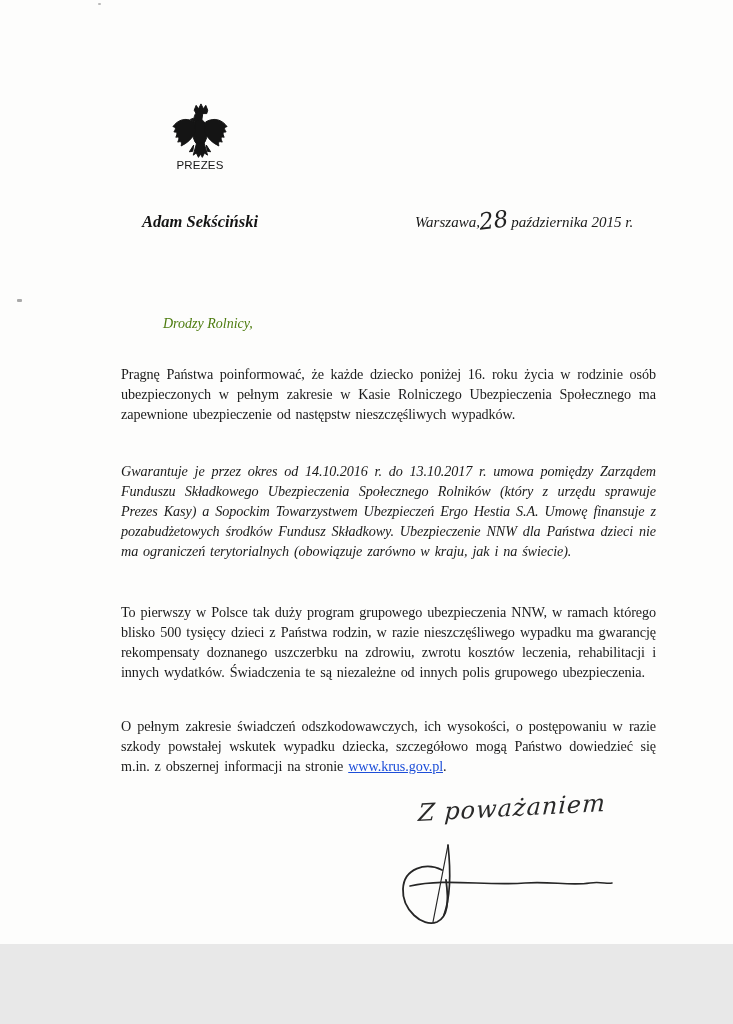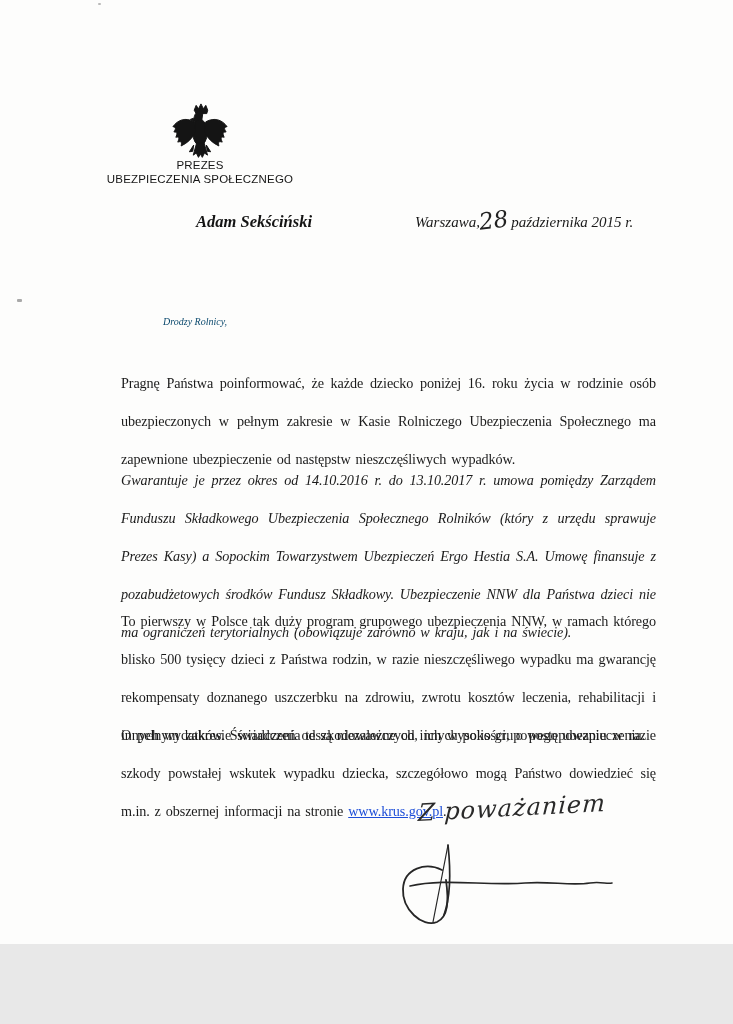--- a/index.html
+++ b/index.html
@@ -19,21 +19,21 @@
   .org-block{
     position:absolute;left:88px;top:158px;width:224px;
     text-align:center;
     font-family:"Liberation Sans", sans-serif;
     font-size:11.5px;line-height:14px;
     letter-spacing:.2px;
     color:#161616;
   }
   .sender-name{
     position:absolute;left:88px;top:212px;width:224px;
-    text-align:right;
+    text-align:center;
     font-family:"Liberation Serif", serif;
     font-style:italic;font-weight:bold;
     font-size:16.5px;color:#141414;
   }
   .dateline{
     position:absolute;left:415px;top:209px;
     font-style:italic;font-size:15px;color:#1a1a1a;
     white-space:nowrap;
     display:flex;align-items:baseline;
   }
@@ -43,25 +43,25 @@
     font-size:23px;line-height:20px;
     display:inline-block;
     transform:rotate(-7deg);
     margin:0 3px 0 -1px;
     position:relative;top:1px;
     color:#222;
   }
   
   .salutation{
     position:absolute;left:163px;top:316px;
-    font-style:italic;font-size:10px;color:#0c4a6e;
+    font-style:italic;font-size:14px;color:#4d7c0f;
   }
   .para{
     position:absolute;left:121px;width:535px;
-    font-size:14.2px;line-height:38px;
+    font-size:14.2px;line-height:20px;
     text-align:justify;
     letter-spacing:-.1px;word-spacing:1.5px;
     color:#1b1b1b;
   }
   .para1{top:350px;}
   .para2{top:447px;font-style:italic;}
   .para3{top:588px;}
   .para4{top:702px;}
   .url{
     text-decoration:underline;
@@ -121,21 +121,20 @@
 
       <path d="M26.5,42 l-3.5,12.5 3.2,-2.2 2.2,4.5 2,-3.4 2,3.4 2.2,-4.5 3.2,2.2 -3.5,-12.5 z"></path>
 
       <path d="M23.5,44 l-4.5,7 3.5,-0.5 z"></path>
       <path d="M36.5,44 l4.5,7 -3.5,-0.5 z"></path>
     </g>
   </svg>
 
   <div class="org-block">
     <div>PREZES</div>
-    <div>UBEZPIECZENIA SPOŁECZNEGO</div>
   </div>
 
   <div class="sender-name">Adam Sekściński</div>
 
   <div class="dateline">
     <span>Warszawa,</span>
     <span class="hand-day">28</span>
     <span>października 2015 r.</span>
   </div>
 

